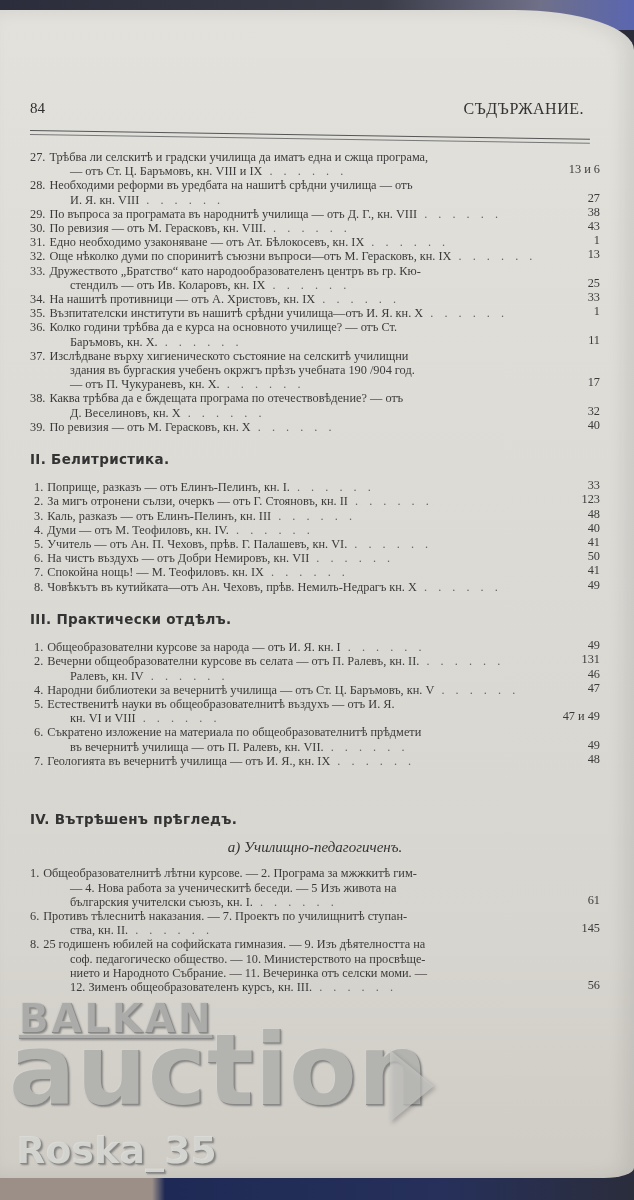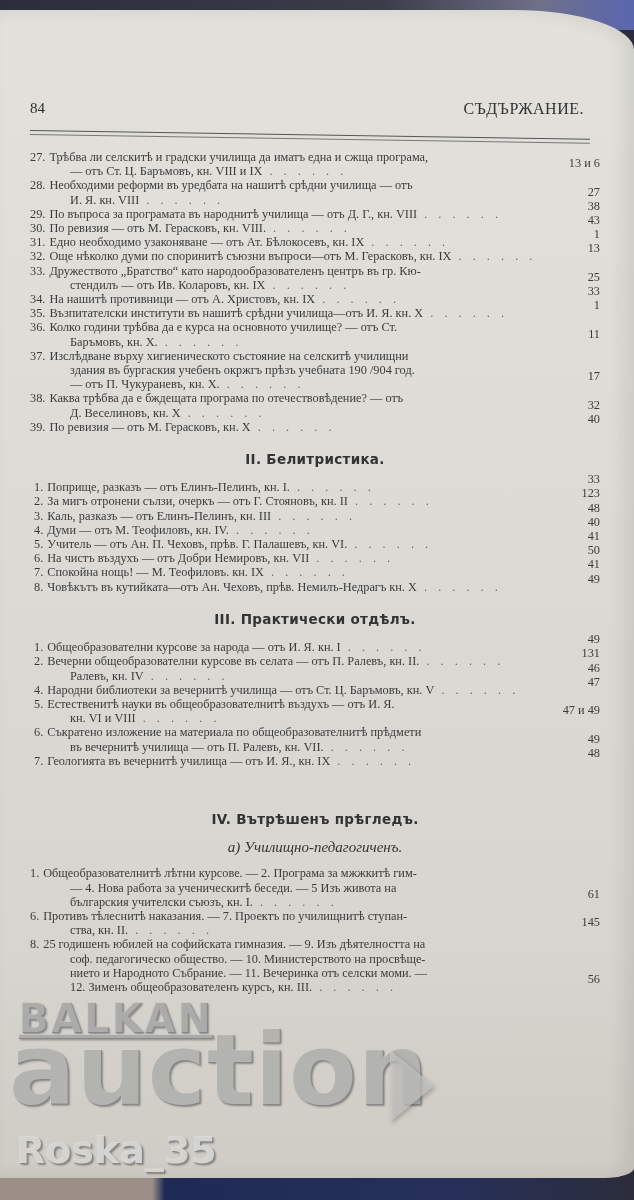--- a/index.html
+++ b/index.html
@@ -41,25 +41,25 @@
       transform: rotate(0.9deg); transform-origin: left;
     }
     .content {
       position: absolute; left: 30px; top: 150px; width: 570px;
       font-size: 12.3px; line-height: 14.2px; color: #3b3b3b;
     }
     .entry { position: relative; padding-right: 34px; }
     .entry .num { display: inline-block; min-width: 0; margin-right: 4px; }
     .entry .cont { padding-left: 40px; }
     .entry .page-ref {
-      position: absolute; right: 0; bottom: 8px; font-size: 12.3px;
+      position: absolute; right: 0; bottom: 2px; font-size: 12.3px;
     }
     .dots { letter-spacing: 4px; color: #666; }
     .section-title {
-      text-align: center; font-family: "DejaVu Sans", sans-serif; font-weight: bold;
+      text-align: left; font-family: "DejaVu Sans", sans-serif; font-weight: bold;
       font-size: 13.5px; color: #333; margin: 18px 0 14px 0; letter-spacing: 0.3px;
     }
     .sub-title {
       text-align: center; font-style: italic; font-size: 15px; color: #333;
       margin: 6px 0 12px 0;
     }
     .s1 .entry { margin-bottom: 0; }
     .s2 .entry .num, .s3 .entry .num { margin-left: 4px; }
     .watermark {
       position: absolute; font-family: "DejaVu Sans", sans-serif; font-weight: bold;

